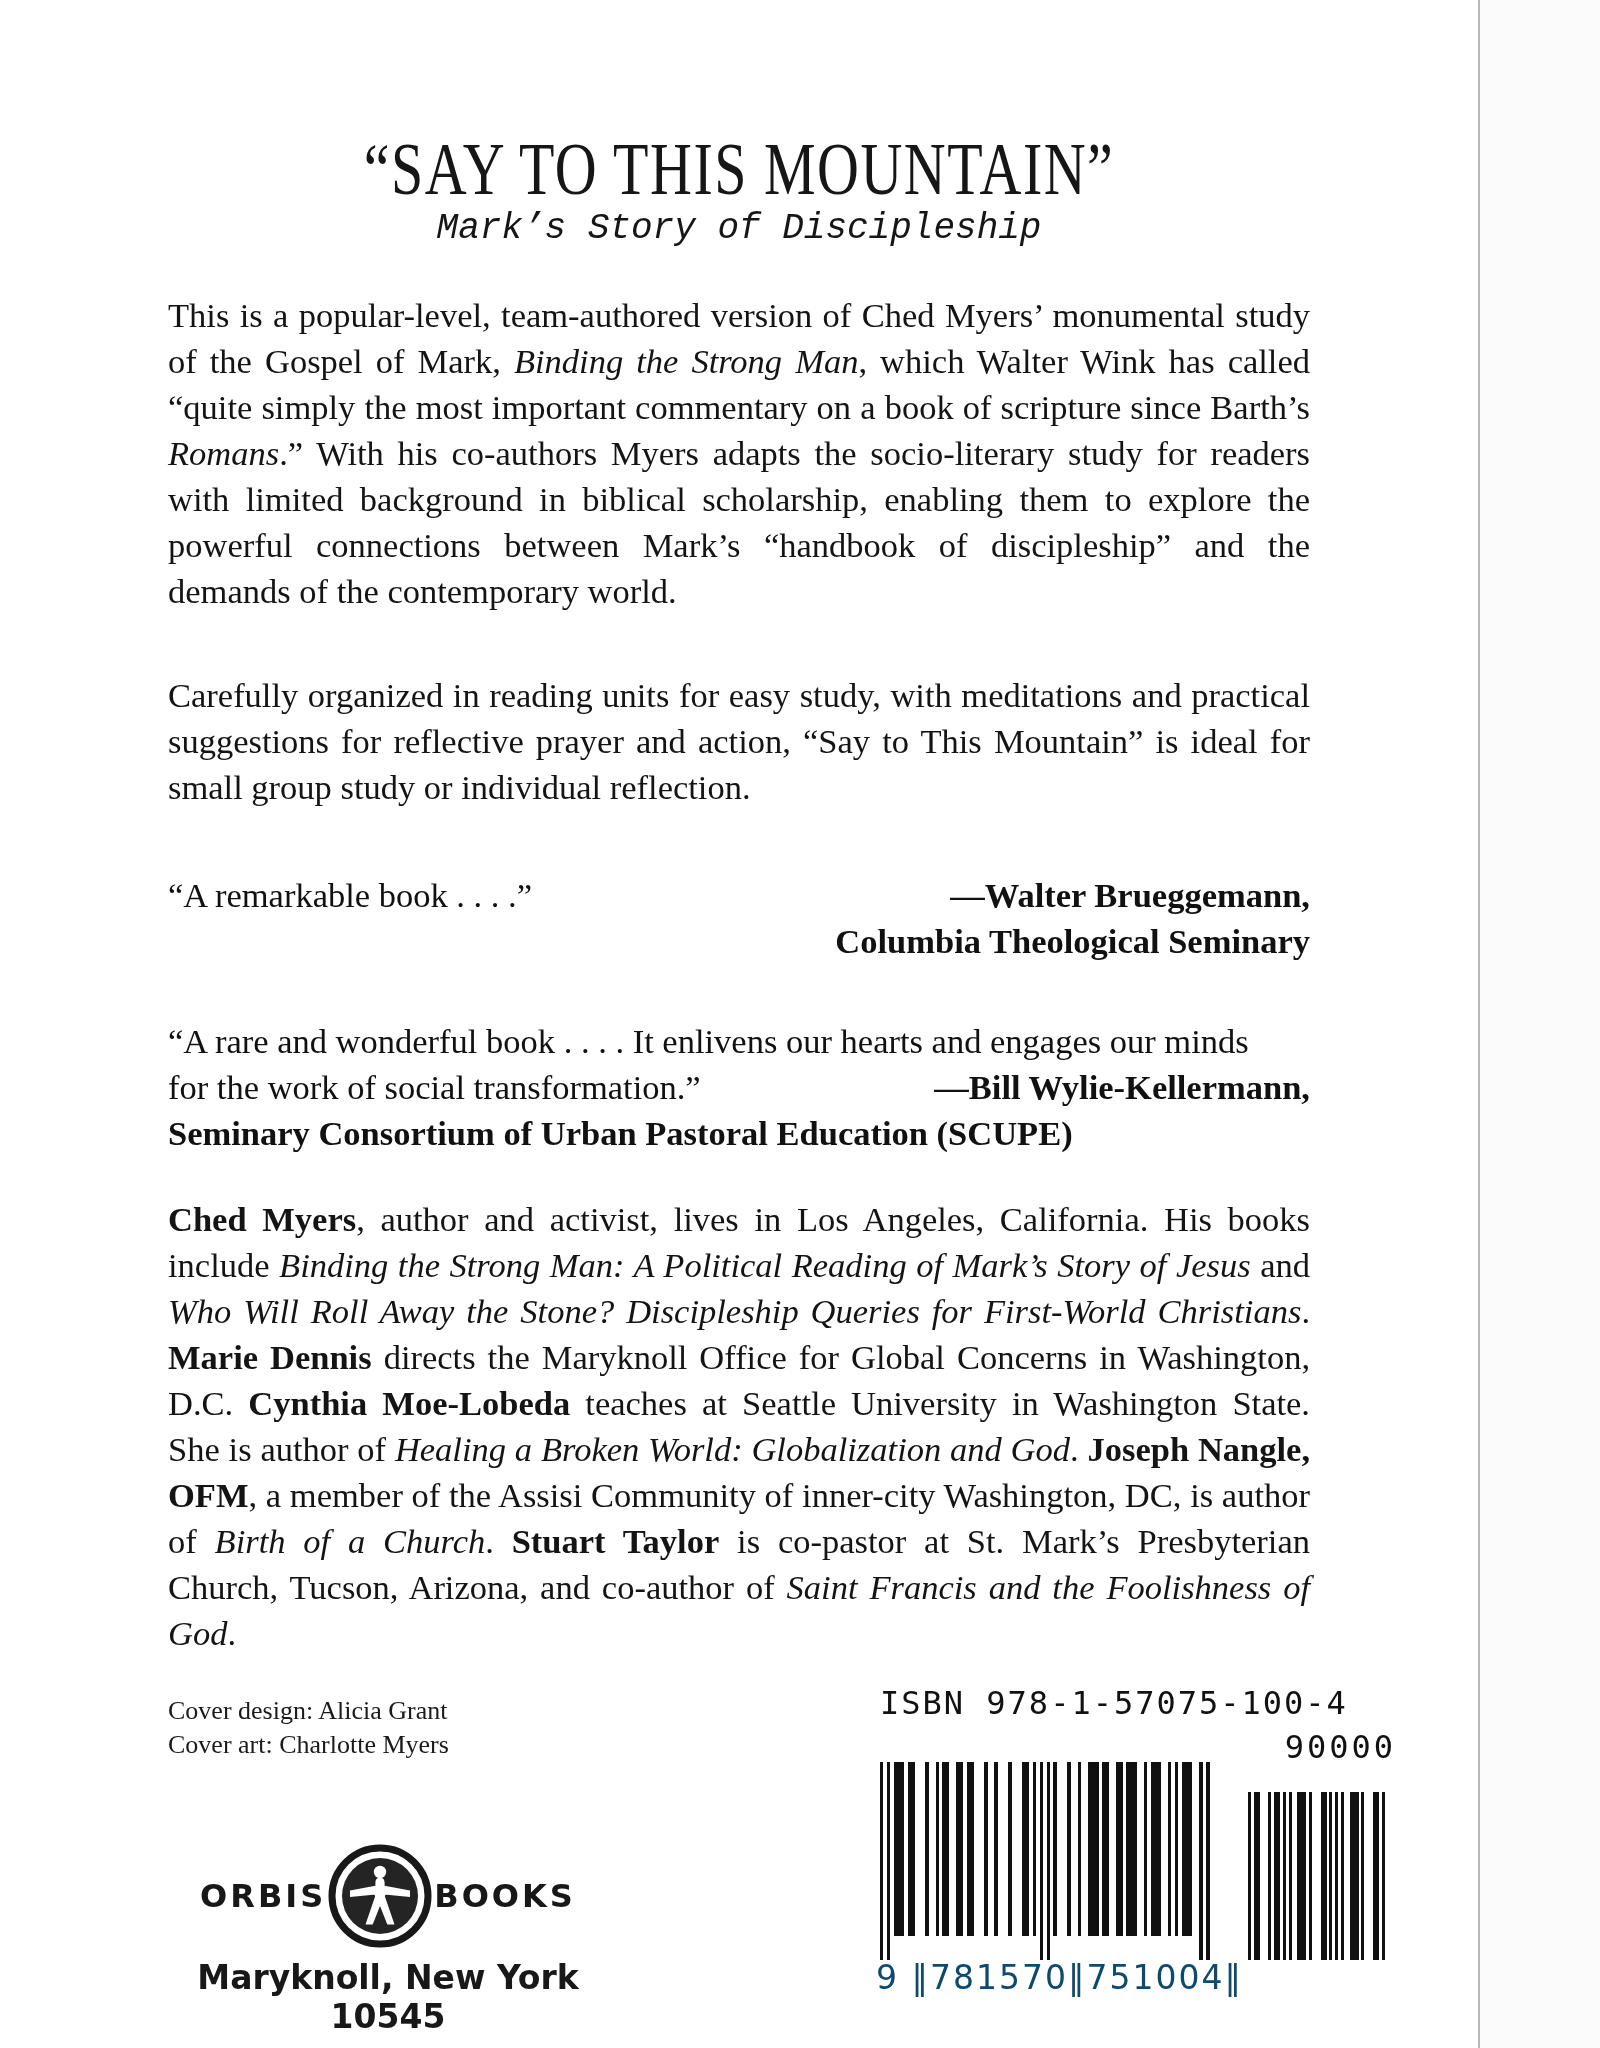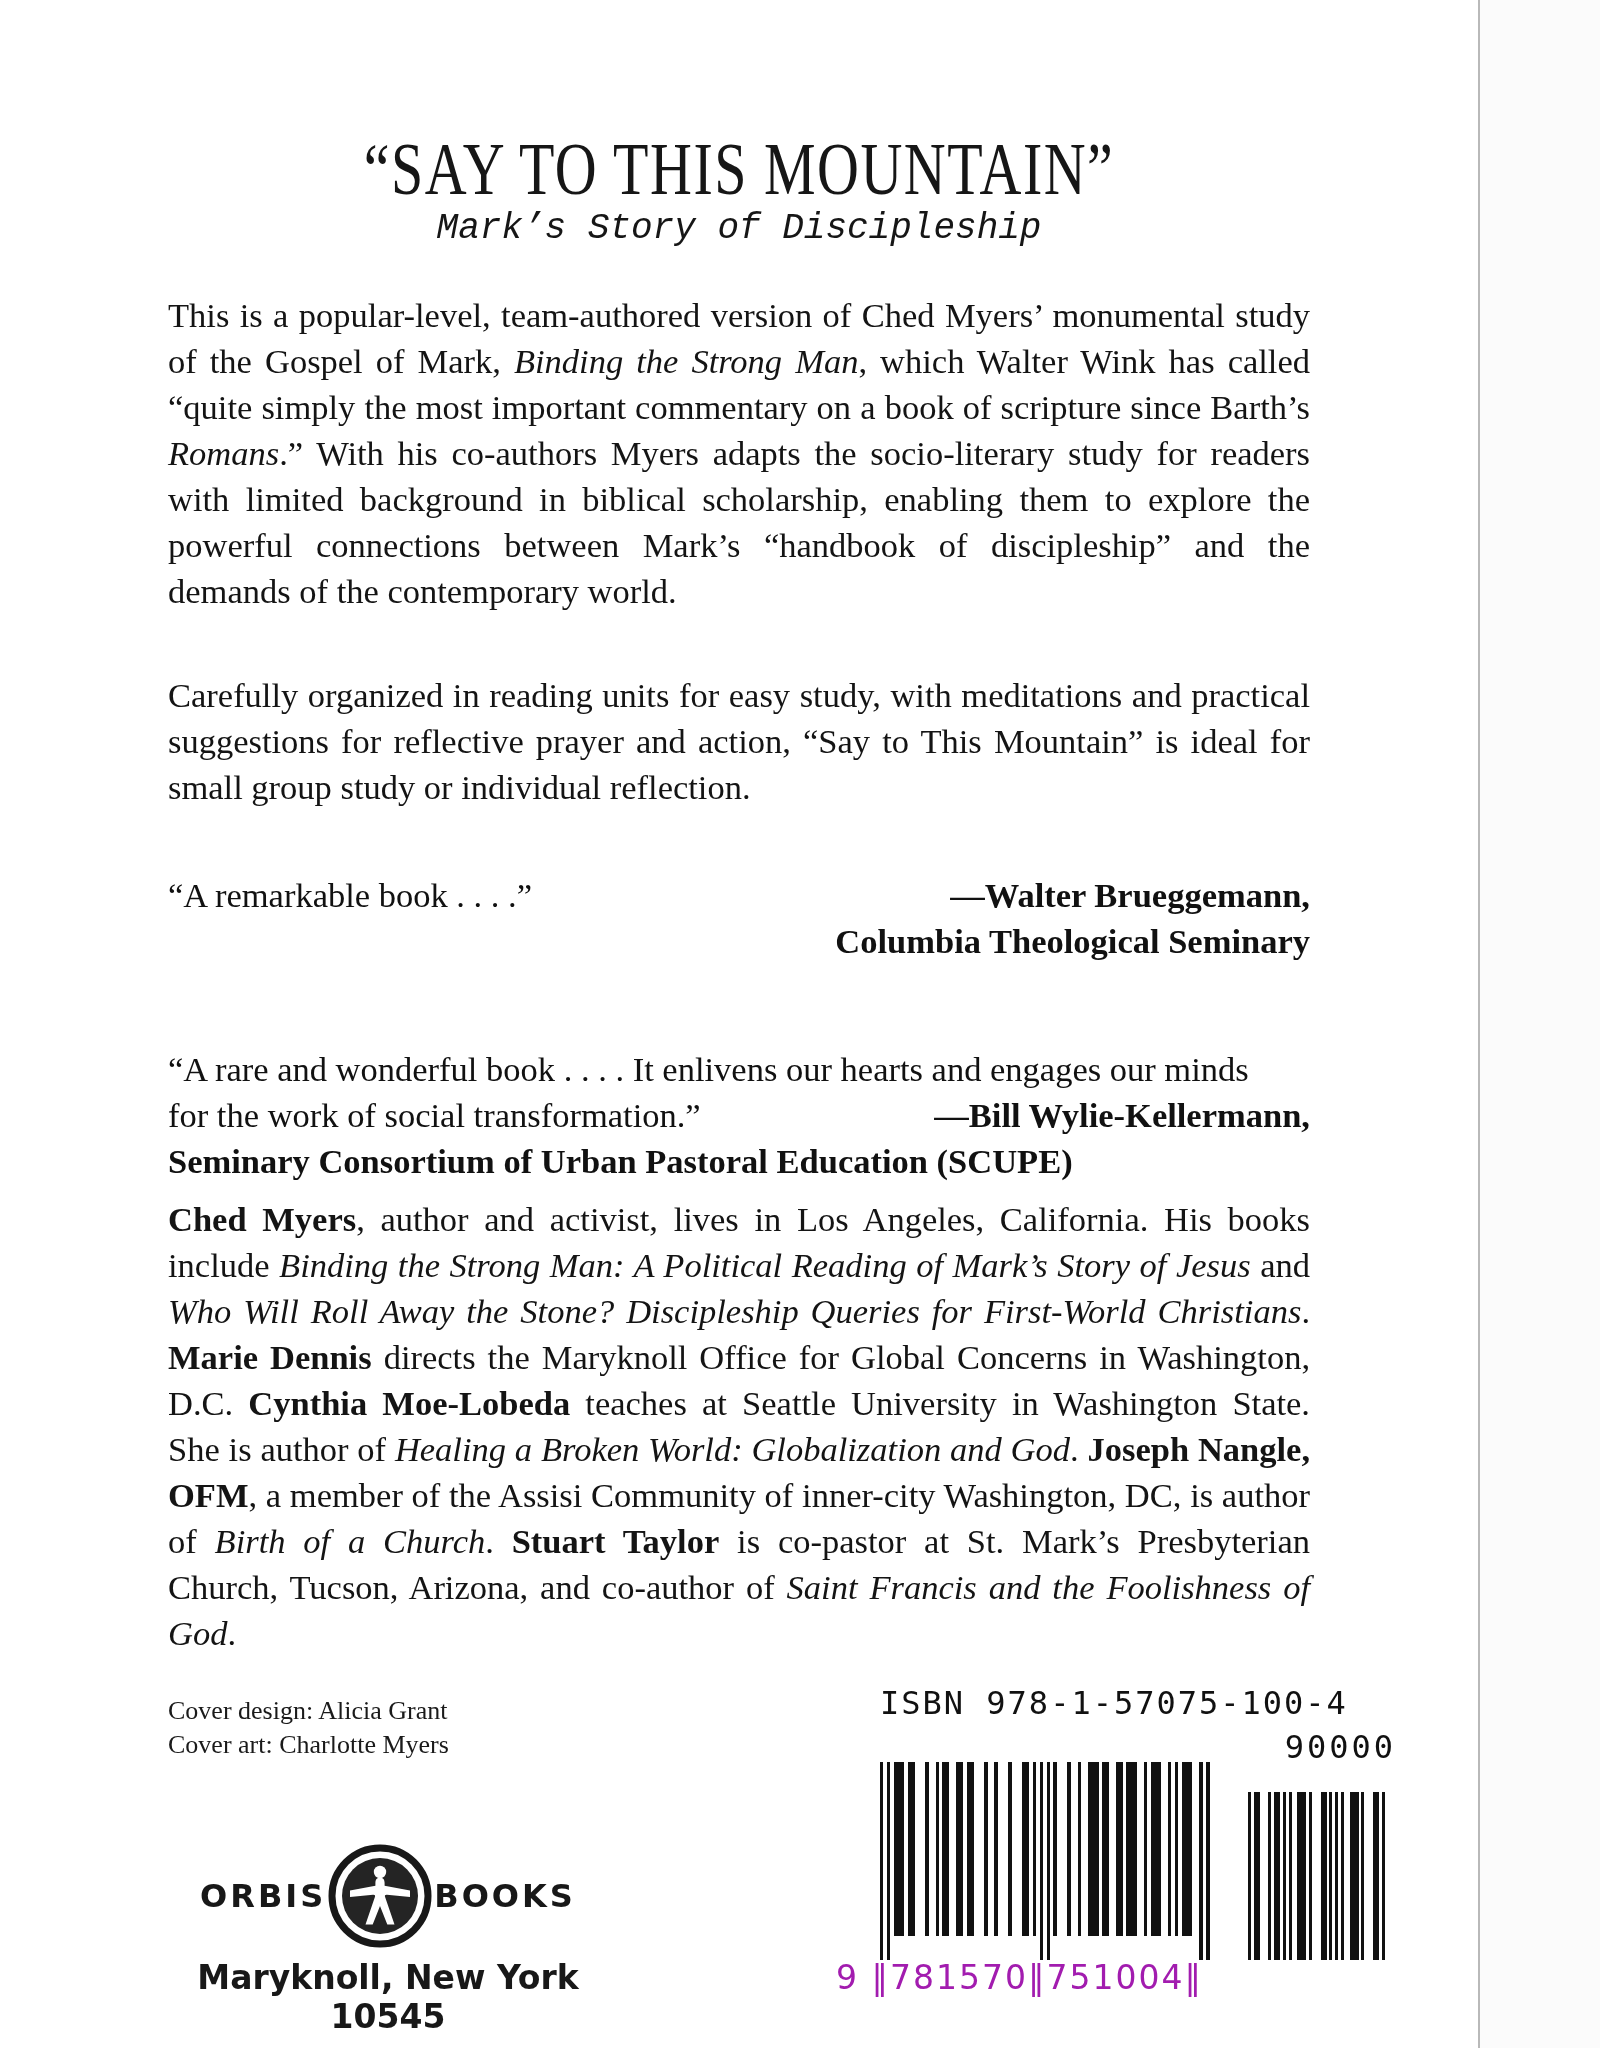--- a/index.html
+++ b/index.html
@@ -107,21 +107,21 @@
     line-height: 46px;
   }
   .attrib-center {
     font-weight: bold;
     text-align: left;
     font-size: 34.5px;
     line-height: 46px;
   }
 
   
-  #blurb2 { position: absolute; left: 168px; top: 1046px; width: 1142px; }
+  #blurb2 { position: absolute; left: 168px; top: 1018px; width: 1142px; }
   .blurb2-l1 { font-size: 34.5px; line-height: 46px; text-align: left; }
   .blurb2-row {
     display: flex;
     justify-content: space-between;
     align-items: baseline;
     font-size: 34.5px;
     line-height: 46px;
   }
 
   
@@ -181,27 +181,27 @@
     height: 168px;
     width: 140px;
     display: flex;
     align-items: flex-start;
   }
   .bar { background: #111111; height: 100%; }
   .bar.short { height: 88%; }
   .space { background: transparent; height: 100%; }
   .ean-digits-wrap {
     position: absolute;
-    left: 836px;
+    left: 876px;
     top: 1958px;
     width: 520px;
     font-family: "DejaVu Sans", "Liberation Sans", sans-serif;
     font-size: 33px;
     letter-spacing: 2px;
-    color: #a21caf;
+    color: #0c4a6e;
     white-space: nowrap;
   }
 
   
   .publisher {
     position: absolute;
     left: 168px;
     top: 1840px;
     width: 440px;
   }

